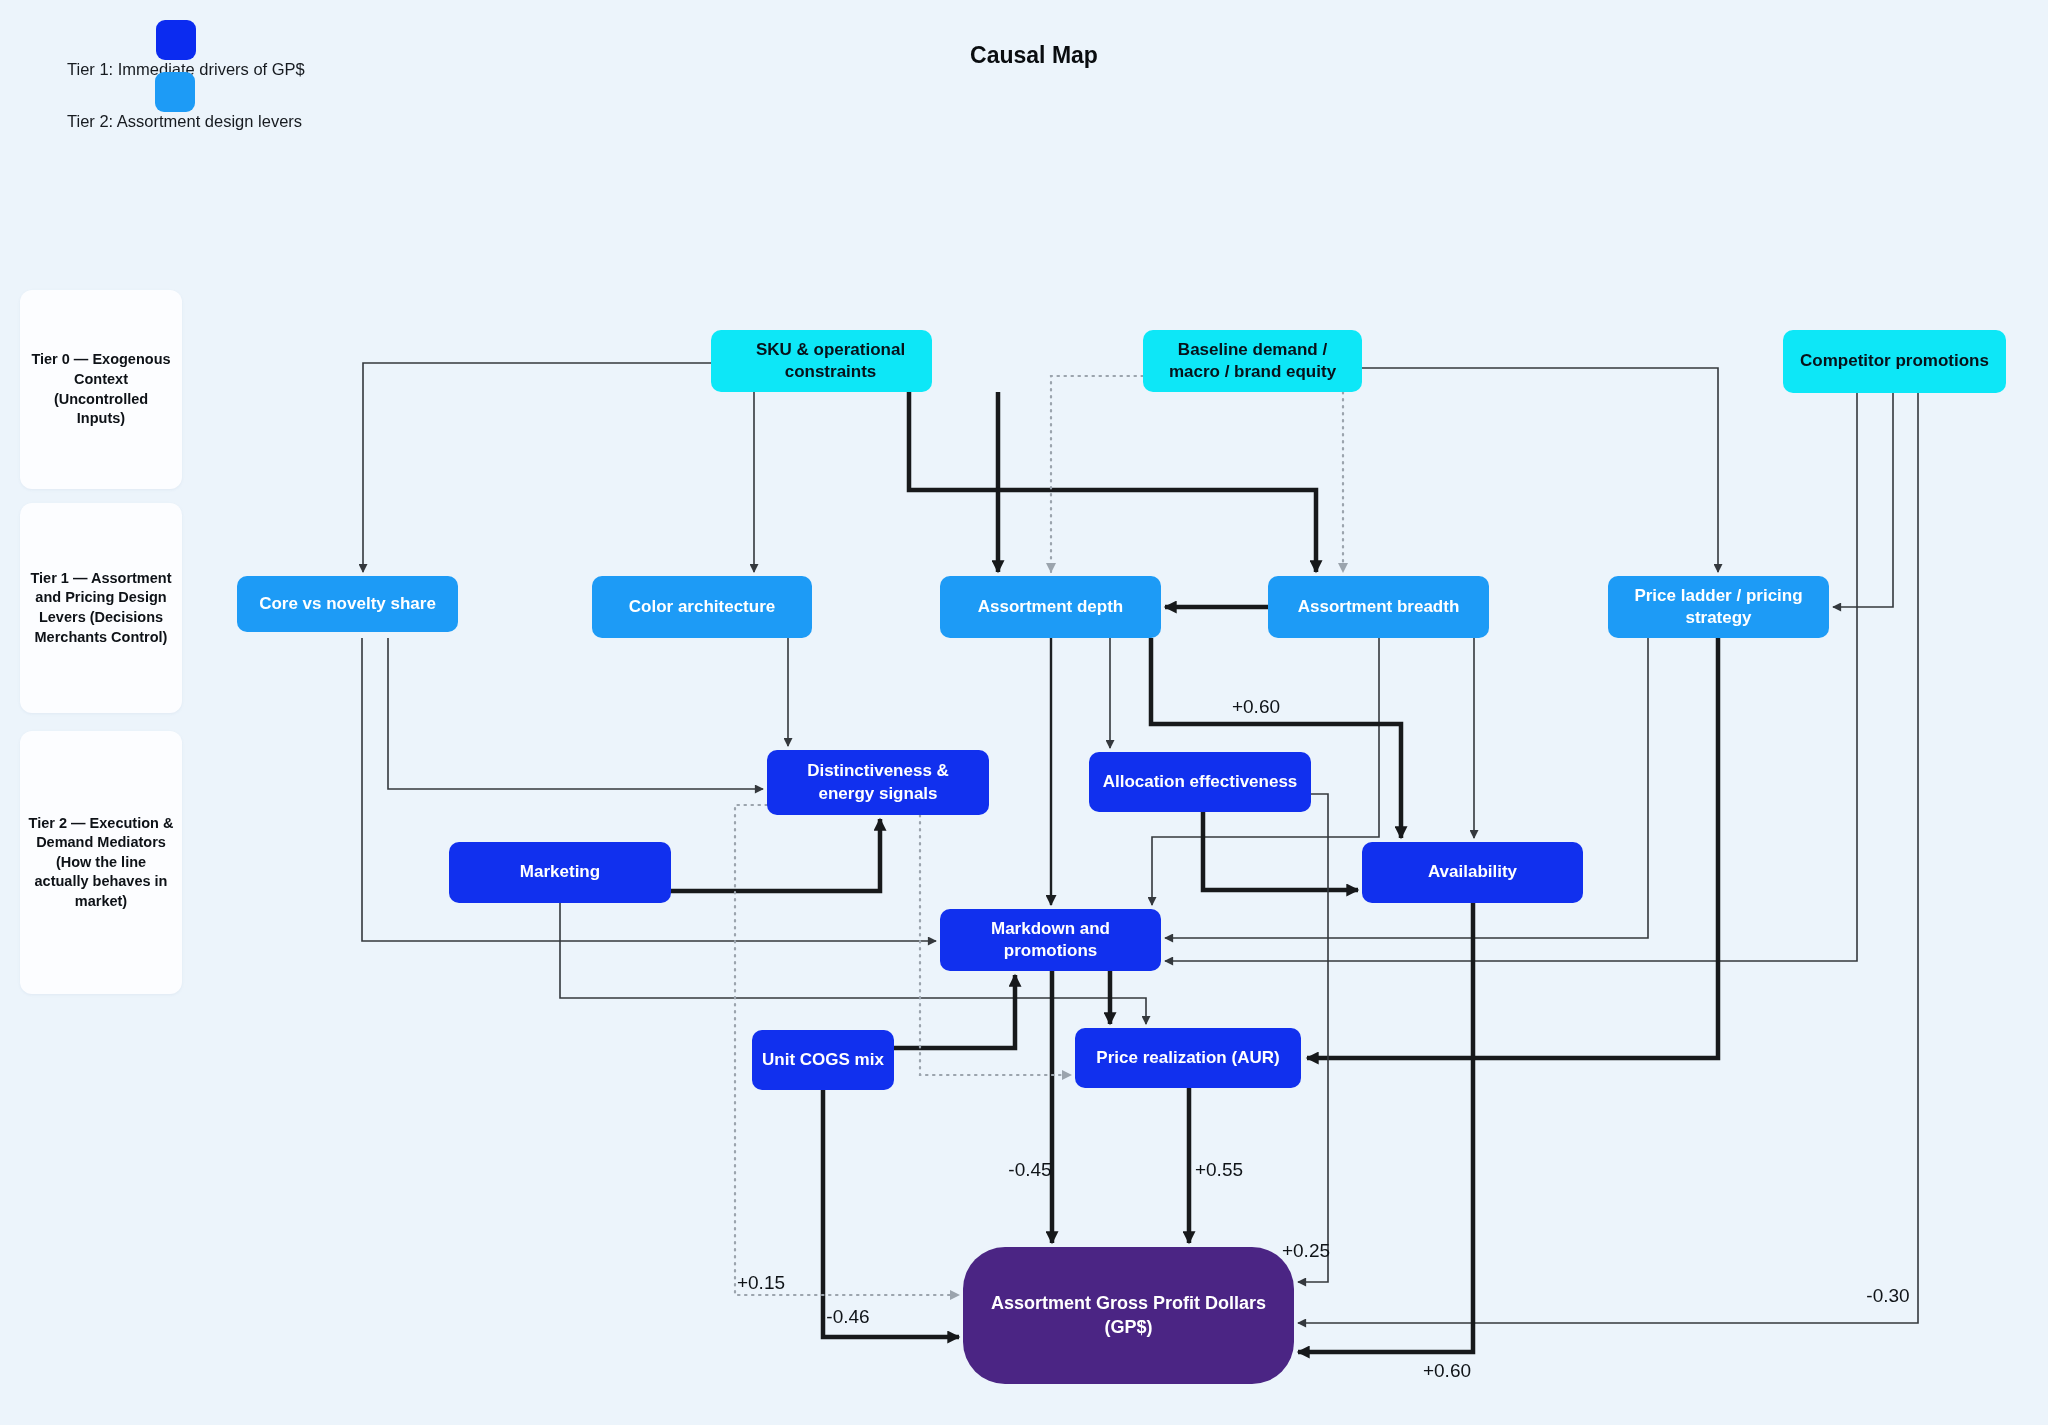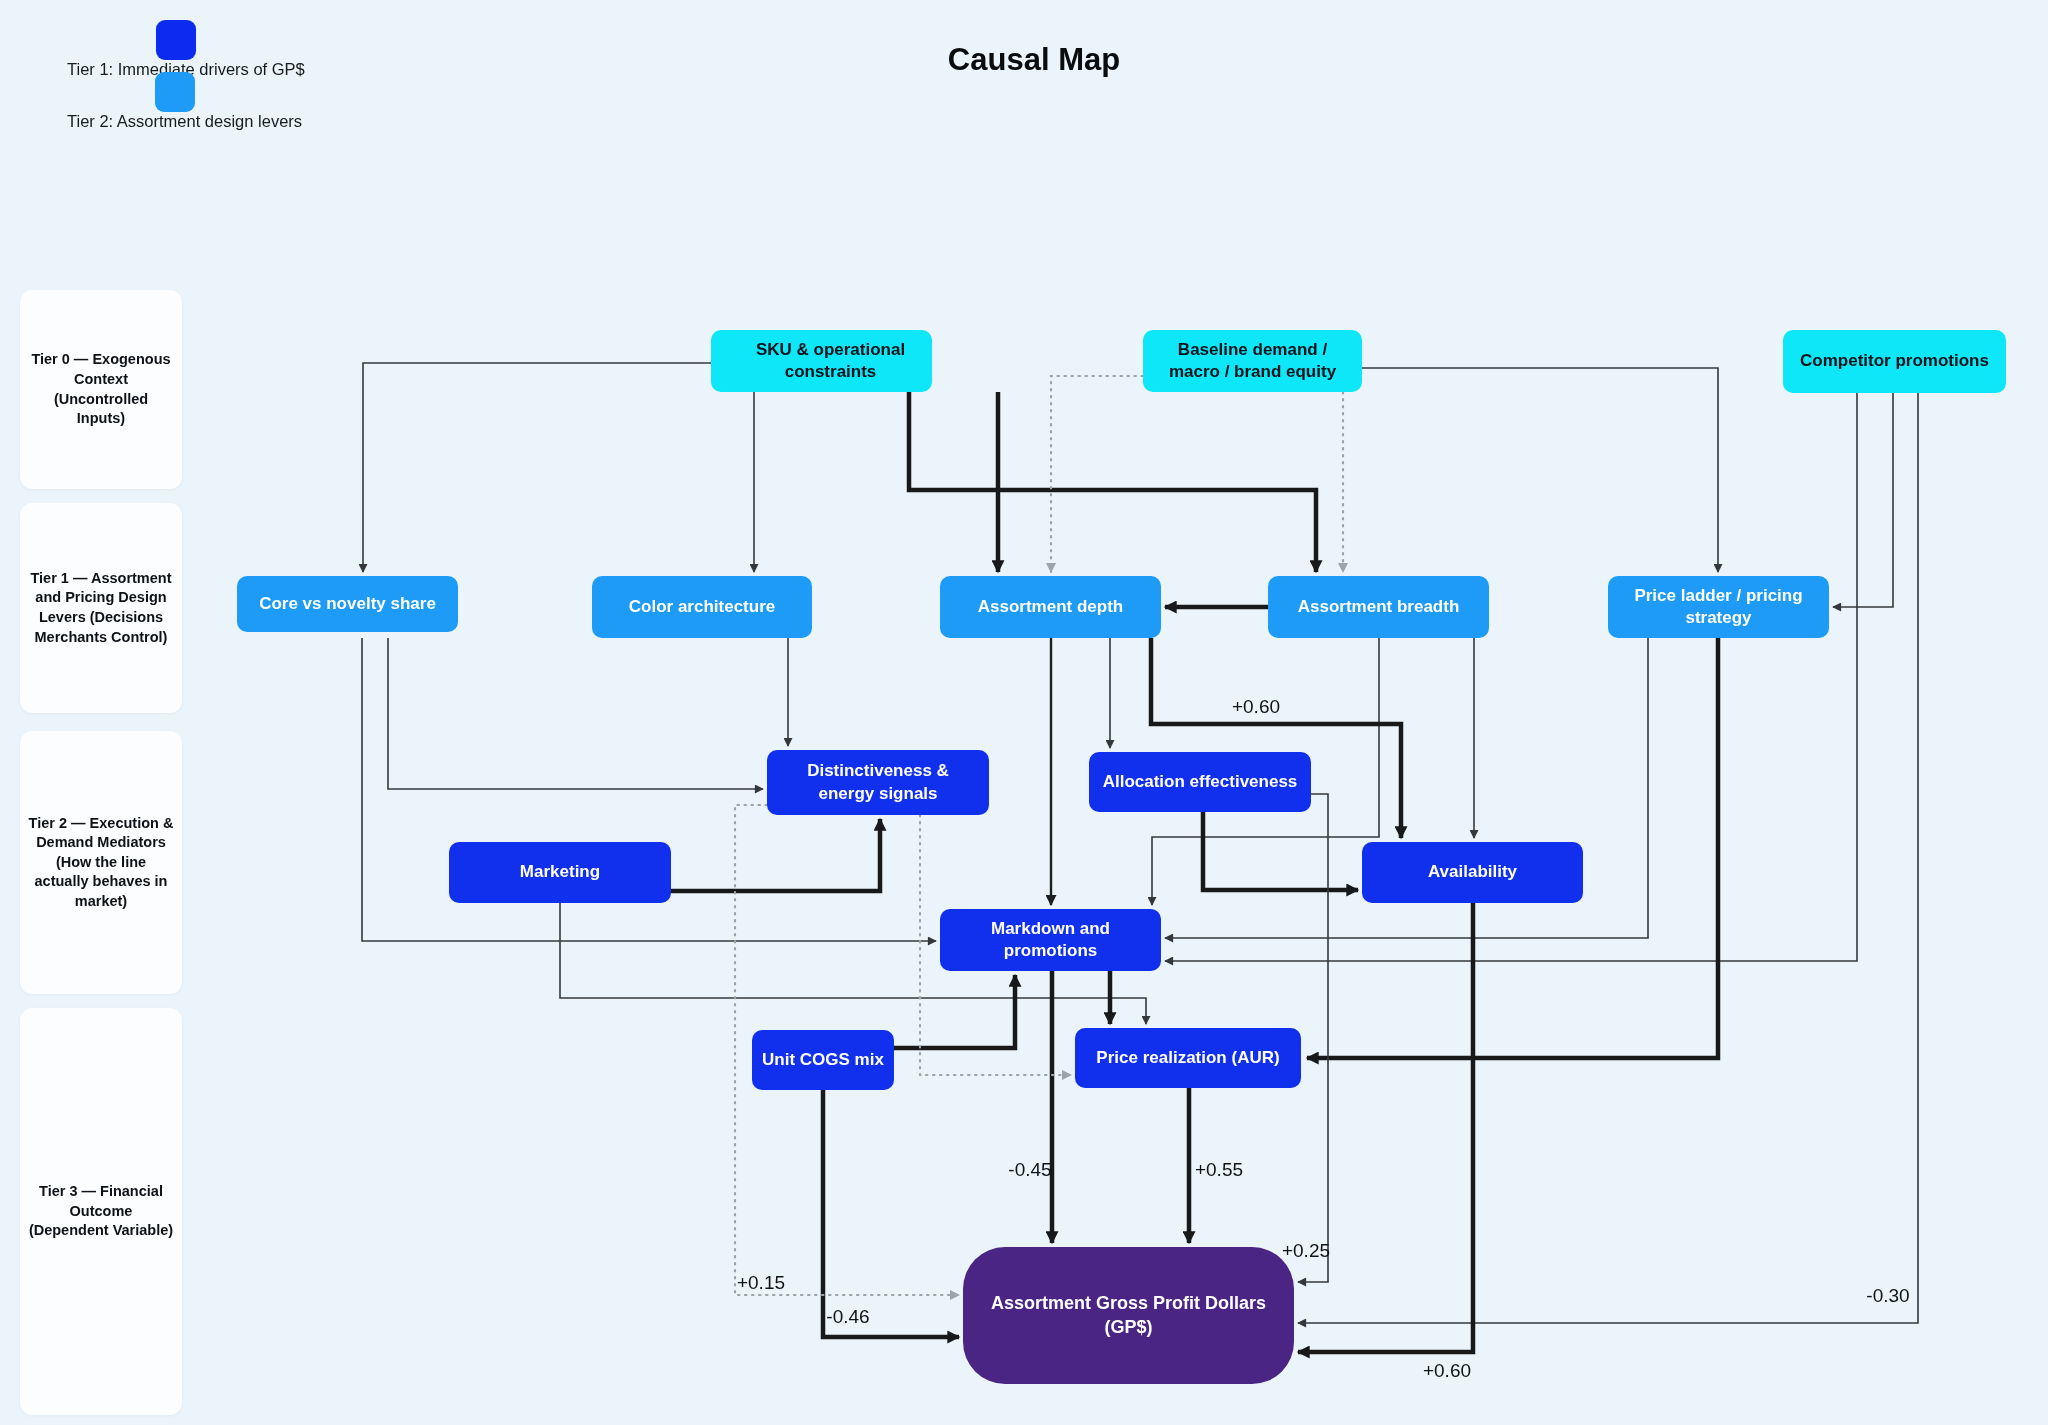--- a/index.html
+++ b/index.html
@@ -14,21 +14,21 @@
         border-radius:10px;font-weight:bold;font-size:17px;line-height:1.3;padding:4px 10px;
         box-sizing:border-box;z-index:2;color:#fff;}
   .n-cyan{background:#0de7f7;color:#07121a;}
   .n-blue{background:#1d9bf6;}
   .n-dark{background:#1130ee;}
   .n-purple{background:#4b2584;border-radius:42px;font-size:18px;}
   .tierbox{position:absolute;background:#fcfdff;border-radius:12px;display:flex;align-items:center;
         justify-content:center;text-align:center;font-weight:bold;font-size:14.5px;line-height:1.35;
         color:#0e1217;padding:8px;box-sizing:border-box;z-index:2;box-shadow:0 1px 3px rgba(120,150,180,0.10);}
   .edge-label{position:absolute;z-index:3;font-size:19px;color:#101418;white-space:nowrap;transform:translate(-50%,-50%);}
-  #title{position:absolute;left:884px;top:42px;width:300px;text-align:center;font-size:31px;font-weight:bold;color:#0a0d10;z-index:3;}
+  #title{position:absolute;left:884px;top:42px;width:300px;text-align:center;font-size:23px;font-weight:bold;color:#0a0d10;z-index:3;}
   .legend-row{position:absolute;left:48px;display:flex;align-items:center;z-index:3;flex-direction:column;}
   .legend-swatch{width:40px;height:40px;border-radius:9px;flex:0 0 auto;}
   .legend-text{margin-left:19px;font-size:16.5px;color:#171b20;white-space:nowrap;}
   .lg1{background:#0b2bf0;} .lg2{background:#1d9bf6;} .lg3{background:#0de7f7;}
 </style>
 </head>
 <body>
 
 <div id="canvas">
 
@@ -44,23 +44,20 @@
   </div>
 
   <div class="tierbox" style="left:20px;top:290px;width:162px;height:199px;">
     <span>Tier 0 — Exogenous Context (Uncontrolled Inputs)</span>
     </div>
   <div class="tierbox" style="left:20px;top:503px;width:162px;height:210px;">
     <span>Tier 1 — Assortment and Pricing Design Levers (Decisions Merchants Control)</span>
     </div>
   <div class="tierbox" style="left:20px;top:731px;width:162px;height:263px;">
     <span>Tier 2 — Execution &amp; Demand Mediators (How the line actually behaves in market)</span>
-    </div>
-  <div class="tierbox" style="left:20px;top:1008px;width:162px;height:407px;">
-    <span>Tier 3 — Financial Outcome (Dependent Variable)</span>
     </div>
 
   <svg id="edges" width="2048" height="1425" viewBox="0 0 2048 1425">
     <defs>
       <marker id="mBig" viewBox="0 0 10 10" refX="9" refY="5" markerWidth="17" markerHeight="13" orient="auto" markerUnits="userSpaceOnUse">
           <path d="M0,0 L10,5 L0,10 z" fill="#17191b"></path>
         </marker>
       <marker id="mMid" viewBox="0 0 10 10" refX="9" refY="5" markerWidth="14" markerHeight="11" orient="auto" markerUnits="userSpaceOnUse">
           <path d="M0,0 L10,5 L0,10 z" fill="#1c1f22"></path>
         </marker>

